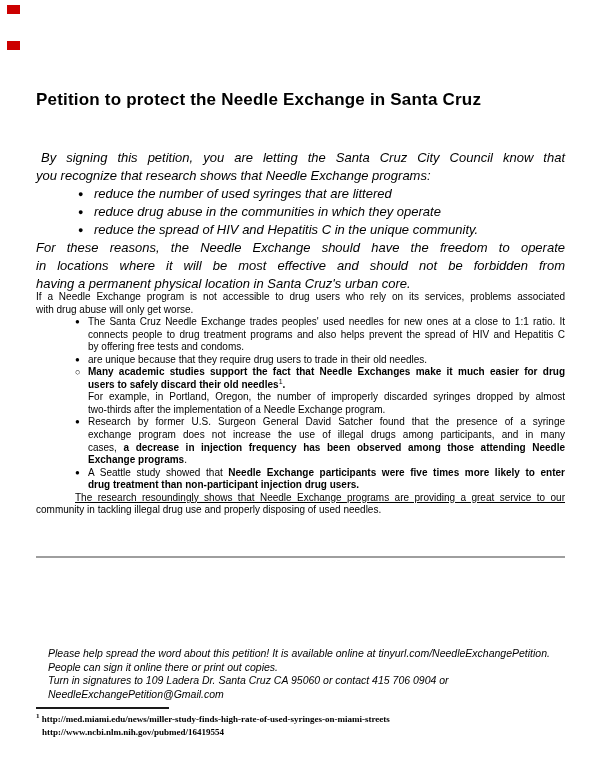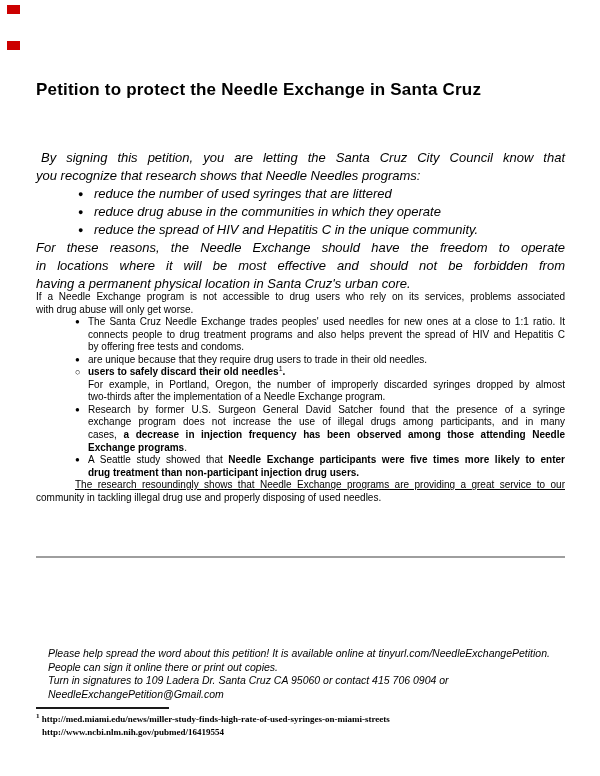--- a/index.html
+++ b/index.html
@@ -1,20 +1,20 @@
 <!DOCTYPE html>
 <html><head>
 <meta charset="utf-8">
 <style>
   html,body{margin:0;padding:0;background:#ffffff;}
   .doc{position:relative;width:600px;height:776px;background:#ffffff;overflow:hidden;
        font-family:"Liberation Sans","DejaVu Sans",sans-serif;color:#000;}
   .mark{position:absolute;width:13px;height:9px;background:#cc0000;}
   .m1{left:7px;top:5px;} .m2{left:7px;top:41px;}
-  .title{position:absolute;left:36px;top:80px;margin:0;font-size:17px;font-weight:bold;
+  .title{position:absolute;left:36px;top:90px;margin:0;font-size:17px;font-weight:bold;
          letter-spacing:.2px;white-space:nowrap;}
   .lead{position:absolute;left:36px;top:149px;width:529px;
         font-weight:normal;font-style:italic;font-size:13px;line-height:18px;}
   .bodytext{position:absolute;left:36px;top:291px;width:529px;
         font-size:10px;line-height:12.55px;}
   .ln{position:relative;}
   .j{text-align-last:justify;}
   .ind5{padding-left:5px;}
   .ind39{padding-left:39px;text-decoration:underline;}
   .lead .bul{padding-left:58px;}
@@ -39,41 +39,41 @@
 
 <div class="doc">
 
   <div class="mark m1"></div>
   <div class="mark m2"></div>
 
   <h1 class="title">Petition to protect the Needle Exchange in Santa Cruz</h1>
 
   <div class="lead">
     <div class="ln j ind5">By signing this petition, you are letting the Santa Cruz City Council know that</div>
-    <div class="ln">you recognize that research shows that Needle Needles programs:</div>
+    <div class="ln">you recognize that research shows that Needle Exchange programs:</div>
     <div class="ln bul"><span class="mk">●</span><span>reduce the number of used syringes that are littered</span></div>
     <div class="ln bul"><span class="mk">●</span><span>reduce drug abuse in the communities in which they operate</span></div>
     <div class="ln bul"><span class="mk">●</span><span>reduce the spread of HIV and Hepatitis C in the unique community.</span></div>
     <div class="ln j">For these reasons, the Needle Exchange should have the freedom to operate</div>
     <div class="ln j">in locations where it will be most effective and should not be forbidden from</div>
     <div class="ln">having a permanent physical location in Santa Cruz's urban core.</div>
   </div>
 
   <div class="bodytext">
     <div class="ln j">If a Needle Exchange program is not accessible to drug users who rely on its services, problems associated</div>
     <div class="ln">with drug abuse will only get worse.</div>
 
     <div class="ln bul j"><span class="mk">●</span><span>The Santa Cruz Needle Exchange trades peoples' used needles for new ones at a close to 1:1 ratio. It</span></div>
     <div class="ln cont j">connects people to drug treatment programs and also helps prevent the spread of HIV and Hepatitis C</div>
     <div class="ln cont">by offering free tests and condoms.</div>
 
     <div class="ln bul j"><span class="mk">●</span></div>
     <div class="ln cont">are unique because that they require drug users to trade in their old needles.</div>
 
-    <div class="ln bul j"><span class="mk hollow">○</span></div>
+    <div class="ln bul j"><span class="mk hollow">○</span><span class="bd">Many academic studies support the fact that Needle Exchanges make it much easier for drug</span></div>
     <div class="ln cont"><span class="bd">users to safely discard their old needles</span><sup>1</sup><span class="bd">.</span></div>
     <div class="ln cont j">For example, in Portland, Oregon, the number of improperly discarded syringes dropped by almost</div>
     <div class="ln cont">two-thirds after the implementation of a Needle Exchange program.</div>
 
     <div class="ln bul j"><span class="mk">●</span><span>Research by former U.S. Surgeon General David Satcher found that the presence of a syringe</span></div>
     <div class="ln cont j">exchange program does not increase the use of illegal drugs among participants, and in many</div>
     <div class="ln cont j"><span>cases, </span><span class="bd">a decrease in injection frequency has been observed among those attending Needle</span></div>
     <div class="ln cont"><span class="bd">Exchange programs</span><span>.</span></div>
 
     <div class="ln bul j"><span class="mk">●</span><span>A Seattle study showed that </span><span class="bd">Needle Exchange participants were five times more likely to enter</span></div>

